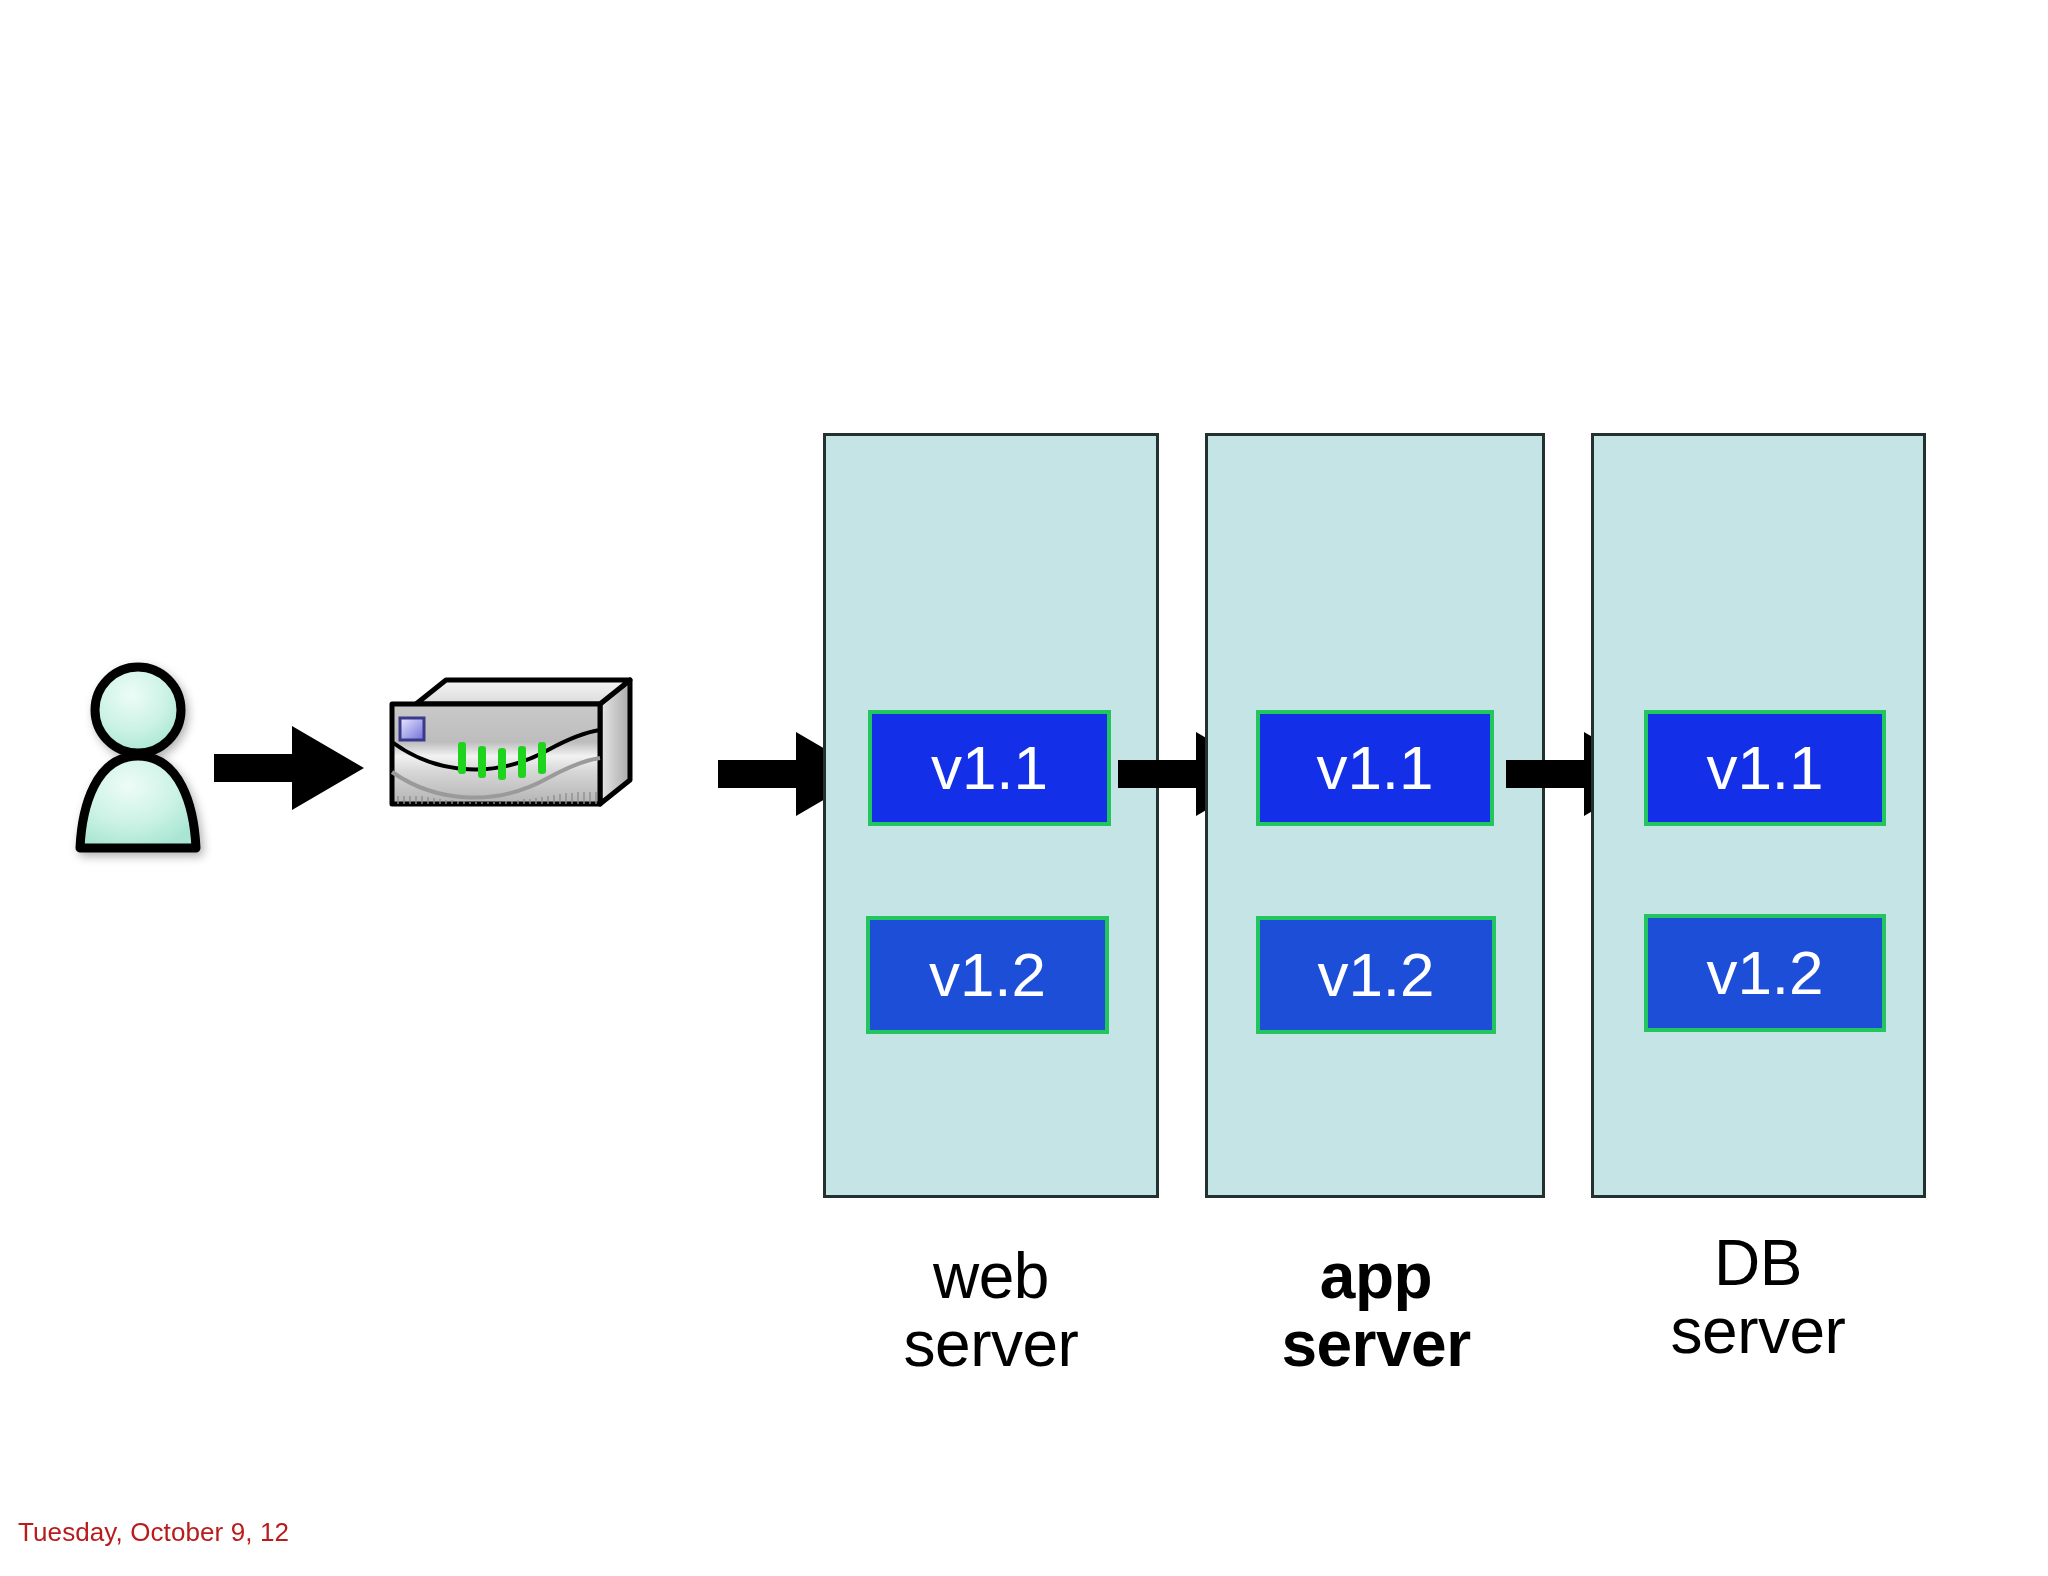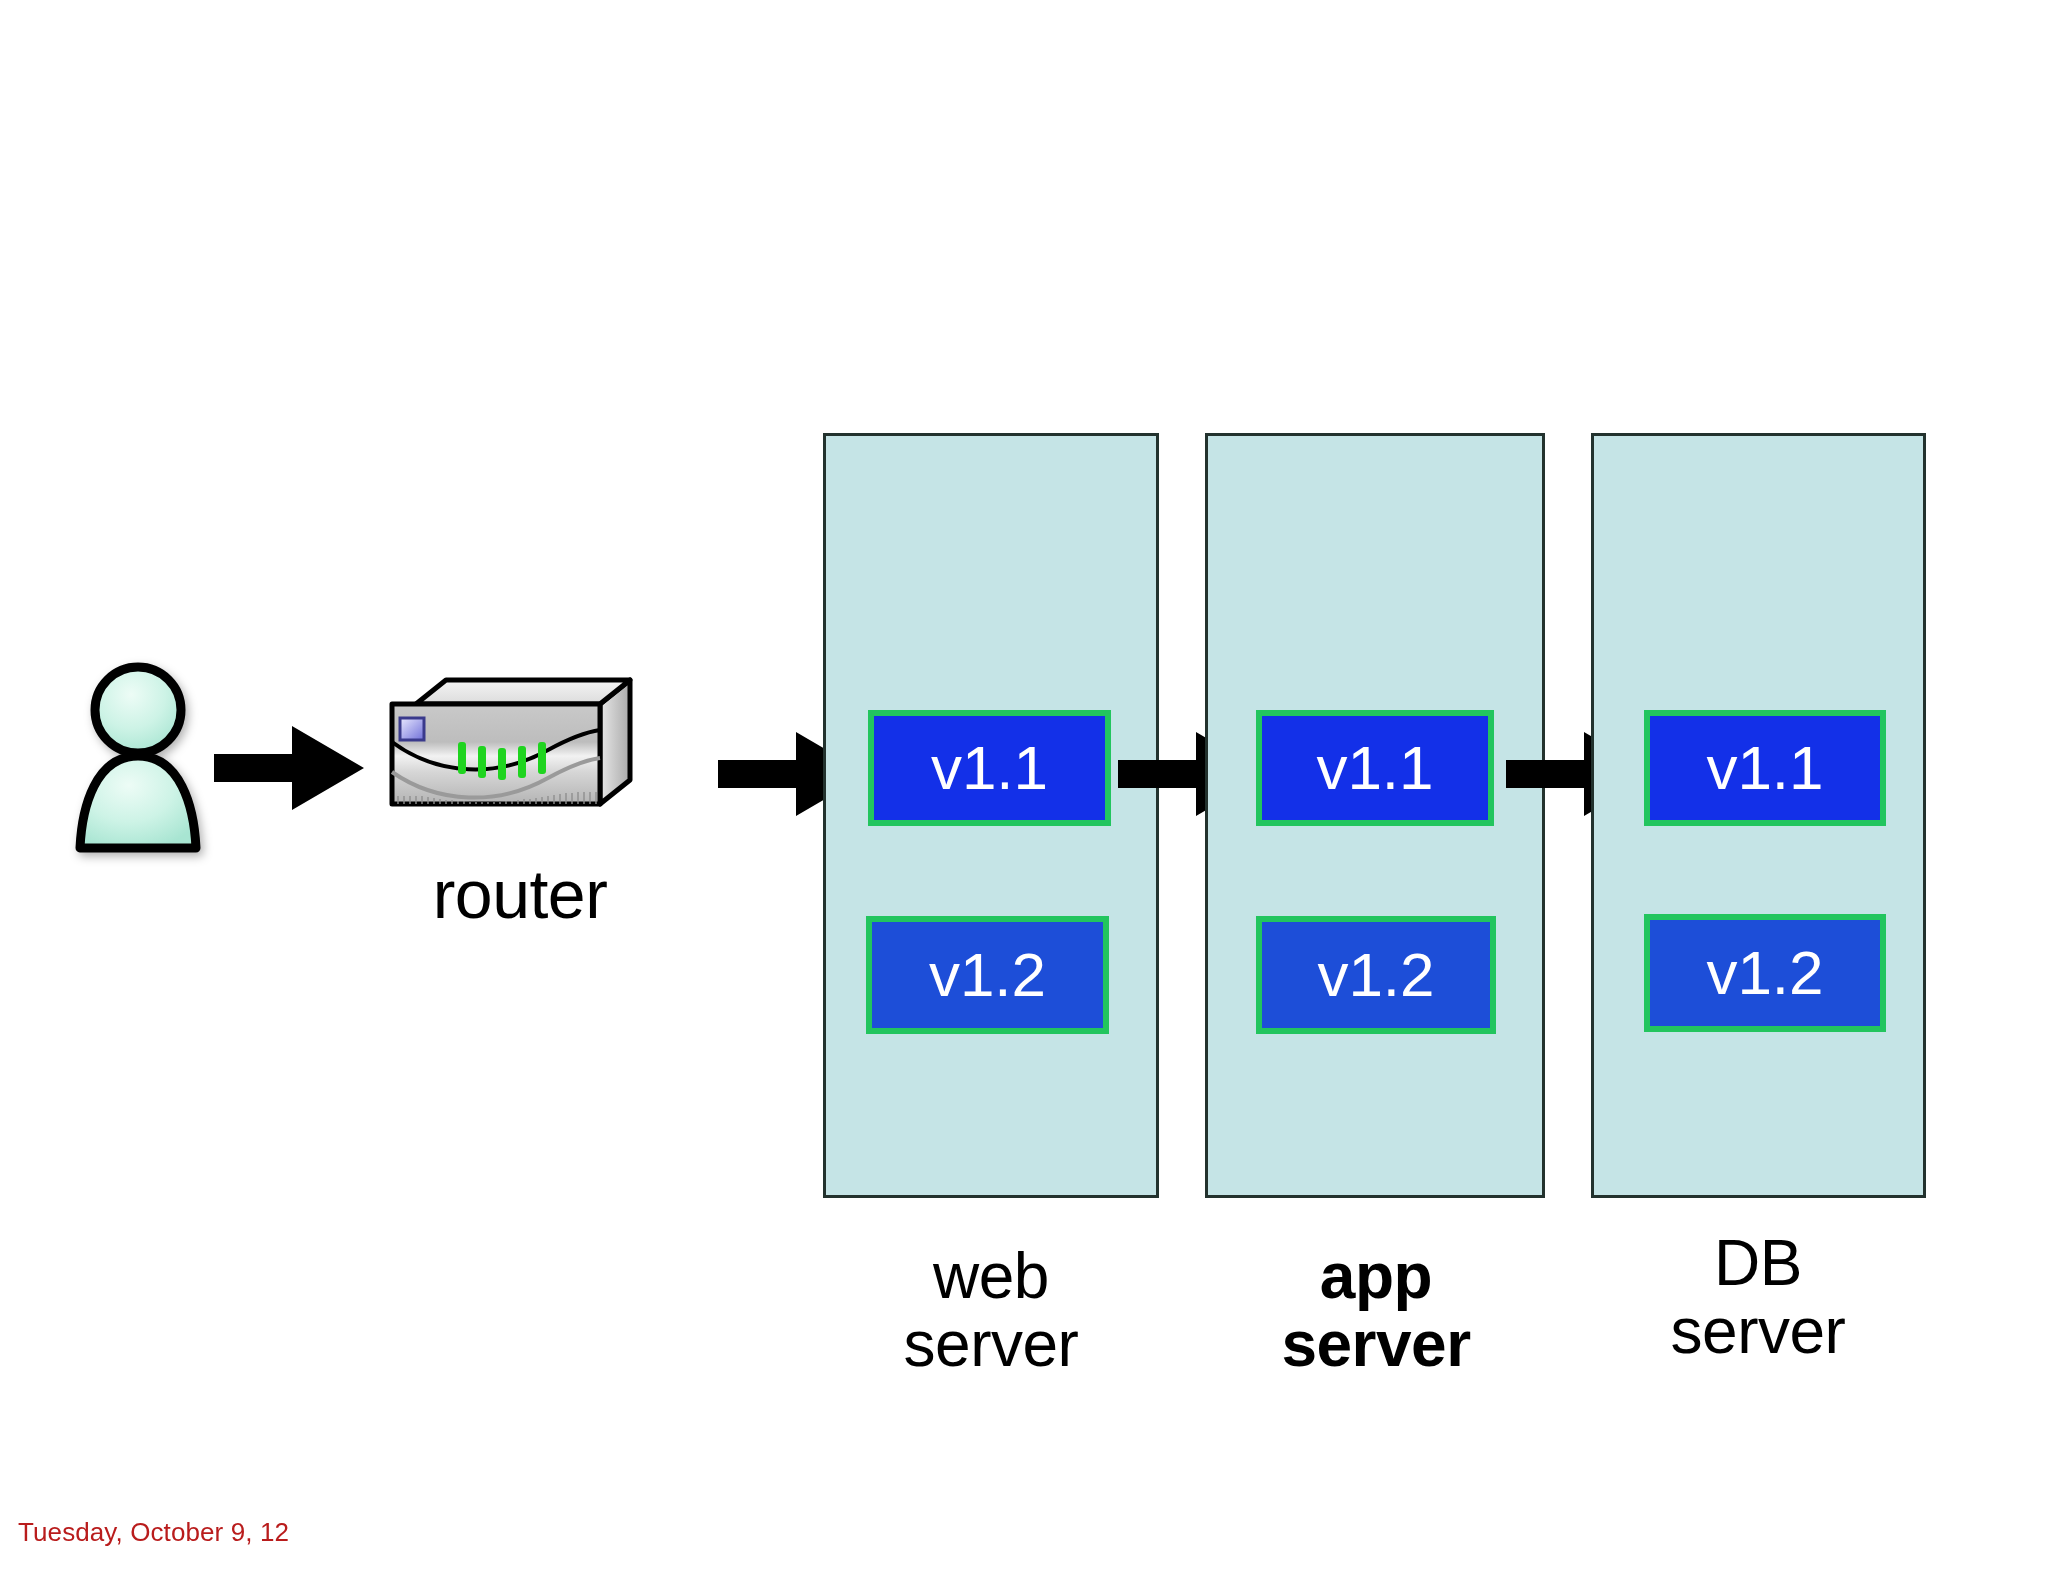--- a/index.html
+++ b/index.html
@@ -67,21 +67,21 @@
     height: 765px;
     background: #c5e4e6;
     border: 3px solid #23322e;
     box-sizing: border-box;
   }
 
   
   .vbox {
     position: absolute;
     box-sizing: border-box;
-    border: 6px solid #22c55e;
+    border: 4px solid #22c55e;
     display: flex;
     align-items: center;
     justify-content: center;
     color: #ffffff;
     font-size: 62px;
     font-weight: 400;
     line-height: 1;
     letter-spacing: 0px;
   }
   .vbox.blue  { background: #1330e8; }
@@ -189,21 +189,20 @@
 
       <g fill="#1fd41f">
         <rect x="80" y="74" width="8" height="32" rx="3"></rect>
         <rect x="100" y="78" width="8" height="32" rx="3"></rect>
         <rect x="120" y="80" width="8" height="32" rx="3"></rect>
         <rect x="140" y="78" width="8" height="32" rx="3"></rect>
         <rect x="160" y="74" width="8" height="32" rx="3"></rect>
       </g>
     </svg>
   </div>
-  <div class="router-label">router</div>
 
   <div class="arrow" style="left:718px; top:726px; width:150px; height:96px;">
     <svg viewBox="0 0 150 96" xmlns="http://www.w3.org/2000/svg" preserveAspectRatio="none">
       <path d="M0 34 L78 34 L78 6 L150 48 L78 90 L78 62 L0 62 Z" fill="#000000"></path>
     </svg>
   </div>
 
   <div class="panel" style="left:823px; width:336px;">
   </div>
   <div class="vbox blue" style="left:868px; top:710px; width:243px; height:116px;">v1.1</div>

